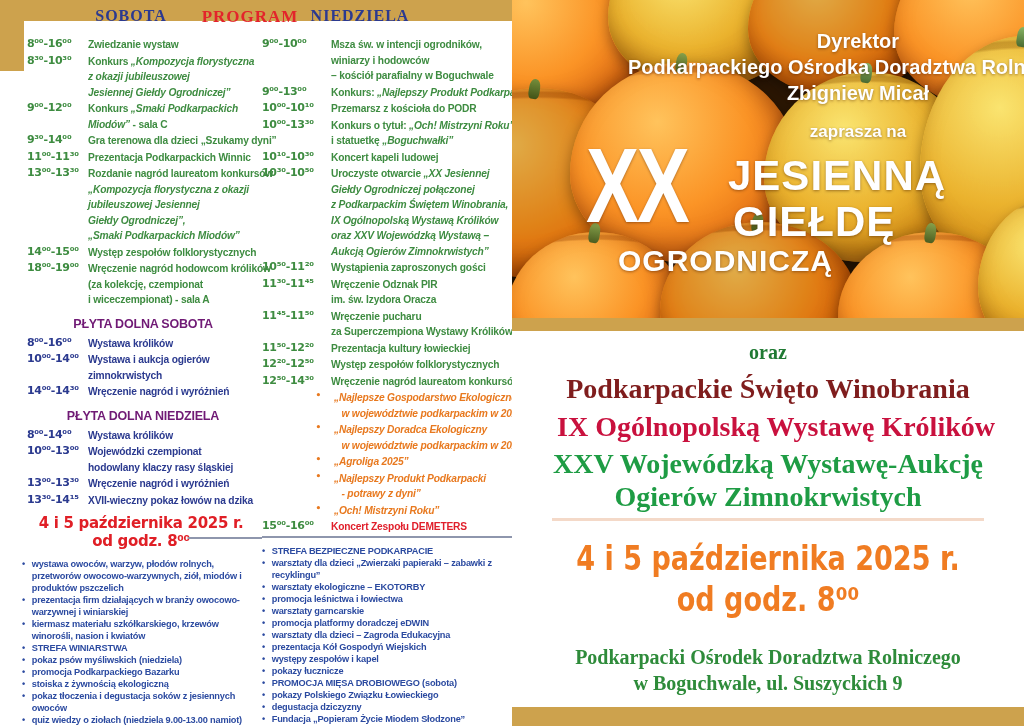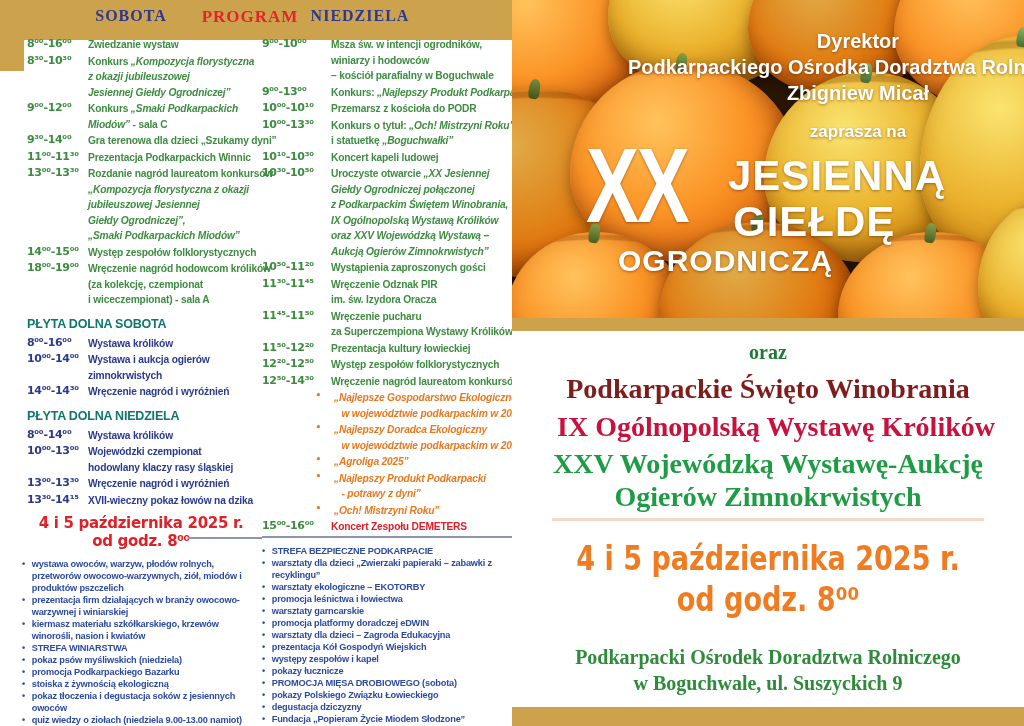--- a/index.html
+++ b/index.html
@@ -1,37 +1,37 @@
 <!DOCTYPE html>
 <html><head>
 <meta charset="utf-8">
 <style>
   html,body{margin:0;padding:0;}
   body{width:1024px;height:726px;position:relative;overflow:hidden;background:#ffffff;
        font-family:"Liberation Sans","DejaVu Sans",sans-serif;}
   
-  .band{position:absolute;left:0;top:0;width:512px;height:40px;background:#cda24d;}
+  .band{position:absolute;left:0;top:0;width:512px;height:21px;background:#cda24d;}
   .corner{position:absolute;left:0;top:0;width:24px;height:71px;background:#cda24d;}
   .band-label{position:absolute;top:7px;transform:translateX(-50%);
       font-family:"Liberation Serif","DejaVu Serif",serif;font-weight:bold;
       font-size:16px;letter-spacing:1px;color:#2b3990;}
   .band-label.prog{color:#e3242b;font-size:17px;}
   .colA{position:absolute;left:27px;top:37px;width:232px;}
   .colB{position:absolute;left:262px;top:37px;width:248px;}
   .list .row{display:flex;margin-bottom:1px;}
   .list .time{flex:none;width:58px;margin-right:3px;font-weight:bold;font-size:11px;
       font-family:"DejaVu Sans",sans-serif;letter-spacing:-0.3px;white-space:nowrap;}
   .colB .list .time{width:64px;margin-right:5px;}
   .list .txt{font-size:11px;font-weight:bold;line-height:15.5px;letter-spacing:-0.2px;
       transform:scaleX(.93);transform-origin:left top;}
   .list .ln{white-space:nowrap;}
   .it{font-style:italic;}
   .green .time,.green .txt{color:#3e8c41;}
   .navy .time,.navy .txt{color:#2b3a8f;}
-  .plate-head{color:#0f766e;font-weight:bold;font-size:12.5px;text-align:left;
+  .plate-head{color:#701a75;font-weight:bold;font-size:12.5px;text-align:center;
       margin:9px 0 5px 0;letter-spacing:-0.2px;}
   .row.brow .time{color:#e8791f;text-align:right;padding-right:8px;font-size:9px;width:53px;}
   .colB .row.brow .time{width:59px;}
   .row.brow .txt{color:#e8791f;}
   .row.brow .ln + .ln{padding-left:8px;}
   .txt.red{color:#e01e2a;}
   .left-bottom{position:absolute;left:22px;top:514px;width:238px;}
   .date-red{color:#e01f26;font-weight:bold;font-size:15px;text-align:center;line-height:18px;
       font-family:"DejaVu Sans",sans-serif;letter-spacing:-0.3px;margin-bottom:8px;}
   .bullets .brow2{position:relative;padding-left:10px;color:#2b4aa0;font-weight:bold;

